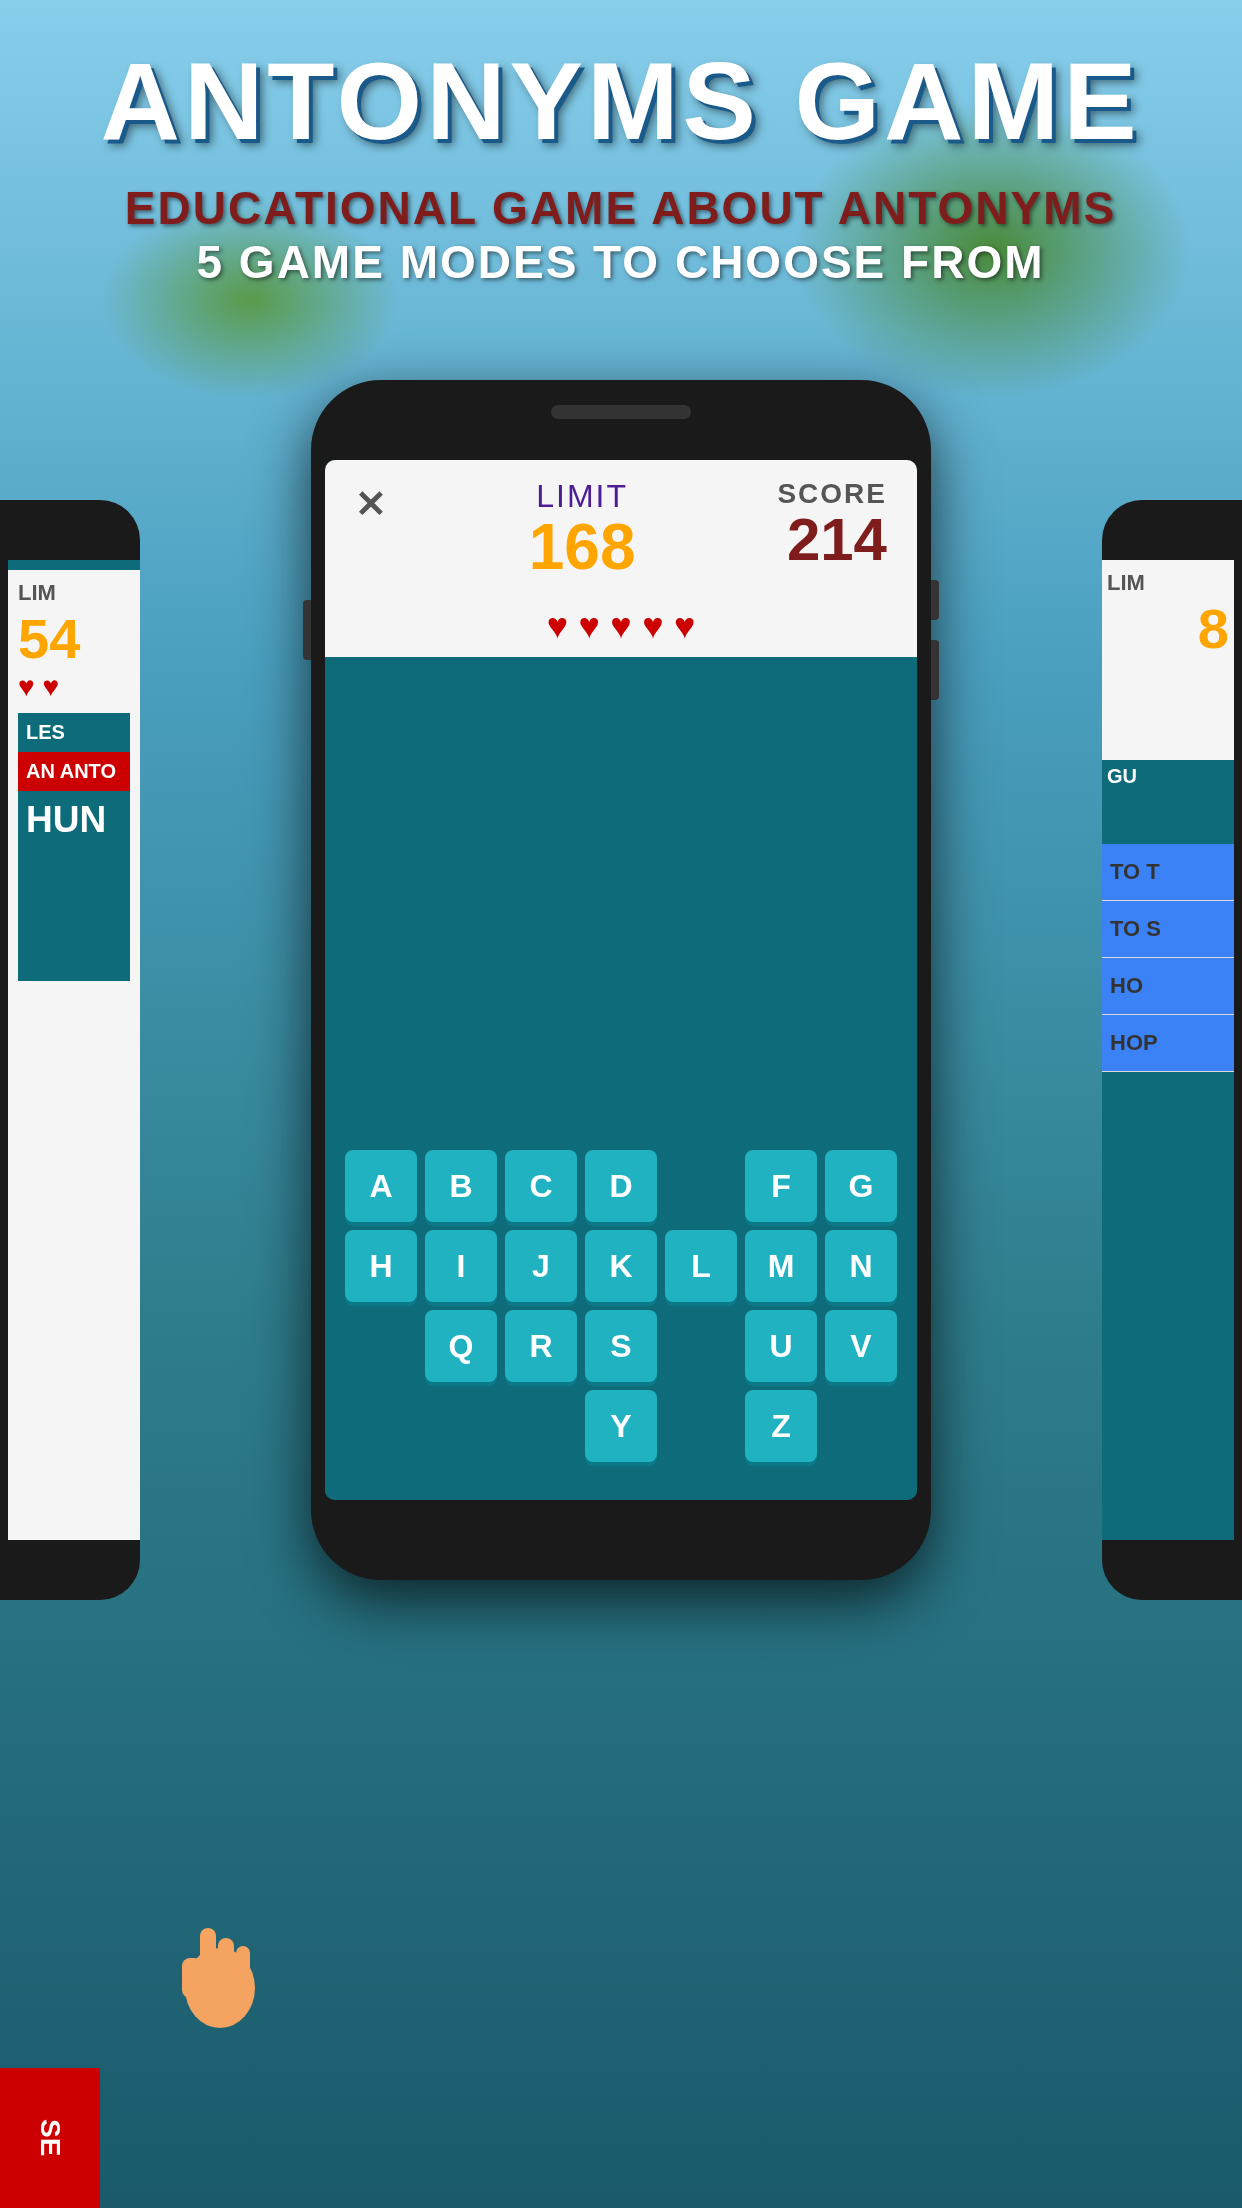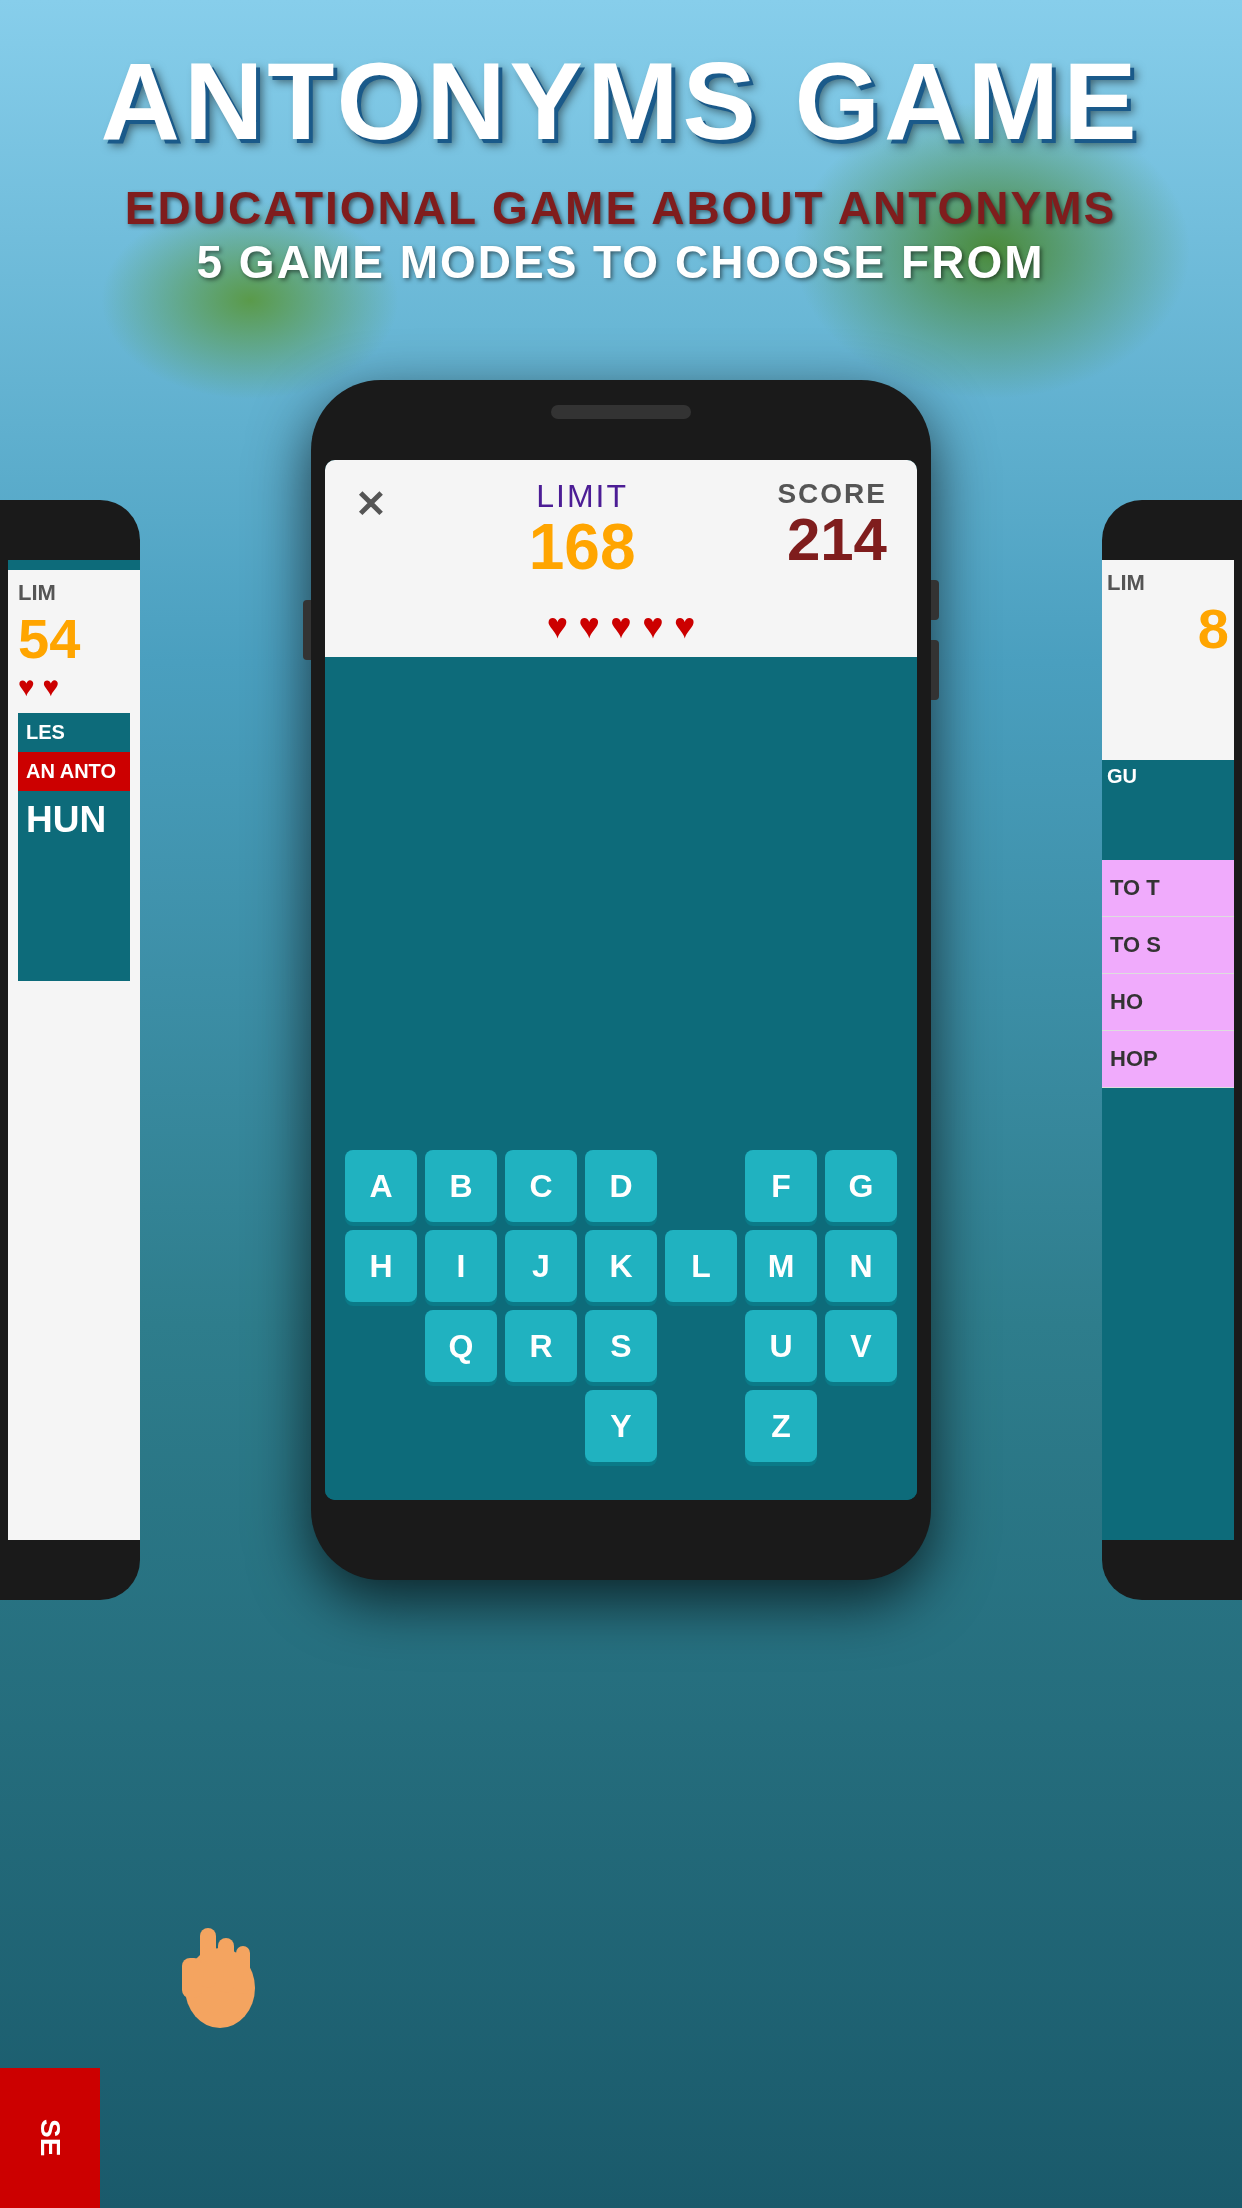--- a/index.html
+++ b/index.html
@@ -384,33 +384,33 @@
 
     .right-lim-value {
       font-size: 56px;
       font-weight: 900;
       color: #FFA500;
       text-align: right;
     }
 
     .right-dark-section {
       background: #0d6b7a;
-      height: 100px;
+      height: 84px;
     }
 
     .right-label-text {
       font-size: 20px;
       font-weight: 900;
       color: white;
       padding: 5px;
       text-transform: uppercase;
     }
 
     .right-options-section {
-      background: #f0abfc;
+      background: #3b82f6;
     }
 
     .right-option-item {
       padding: 15px 8px;
       border-bottom: 1px solid #ddd;
       font-size: 22px;
       font-weight: bold;
       color: #333;
     }
 

